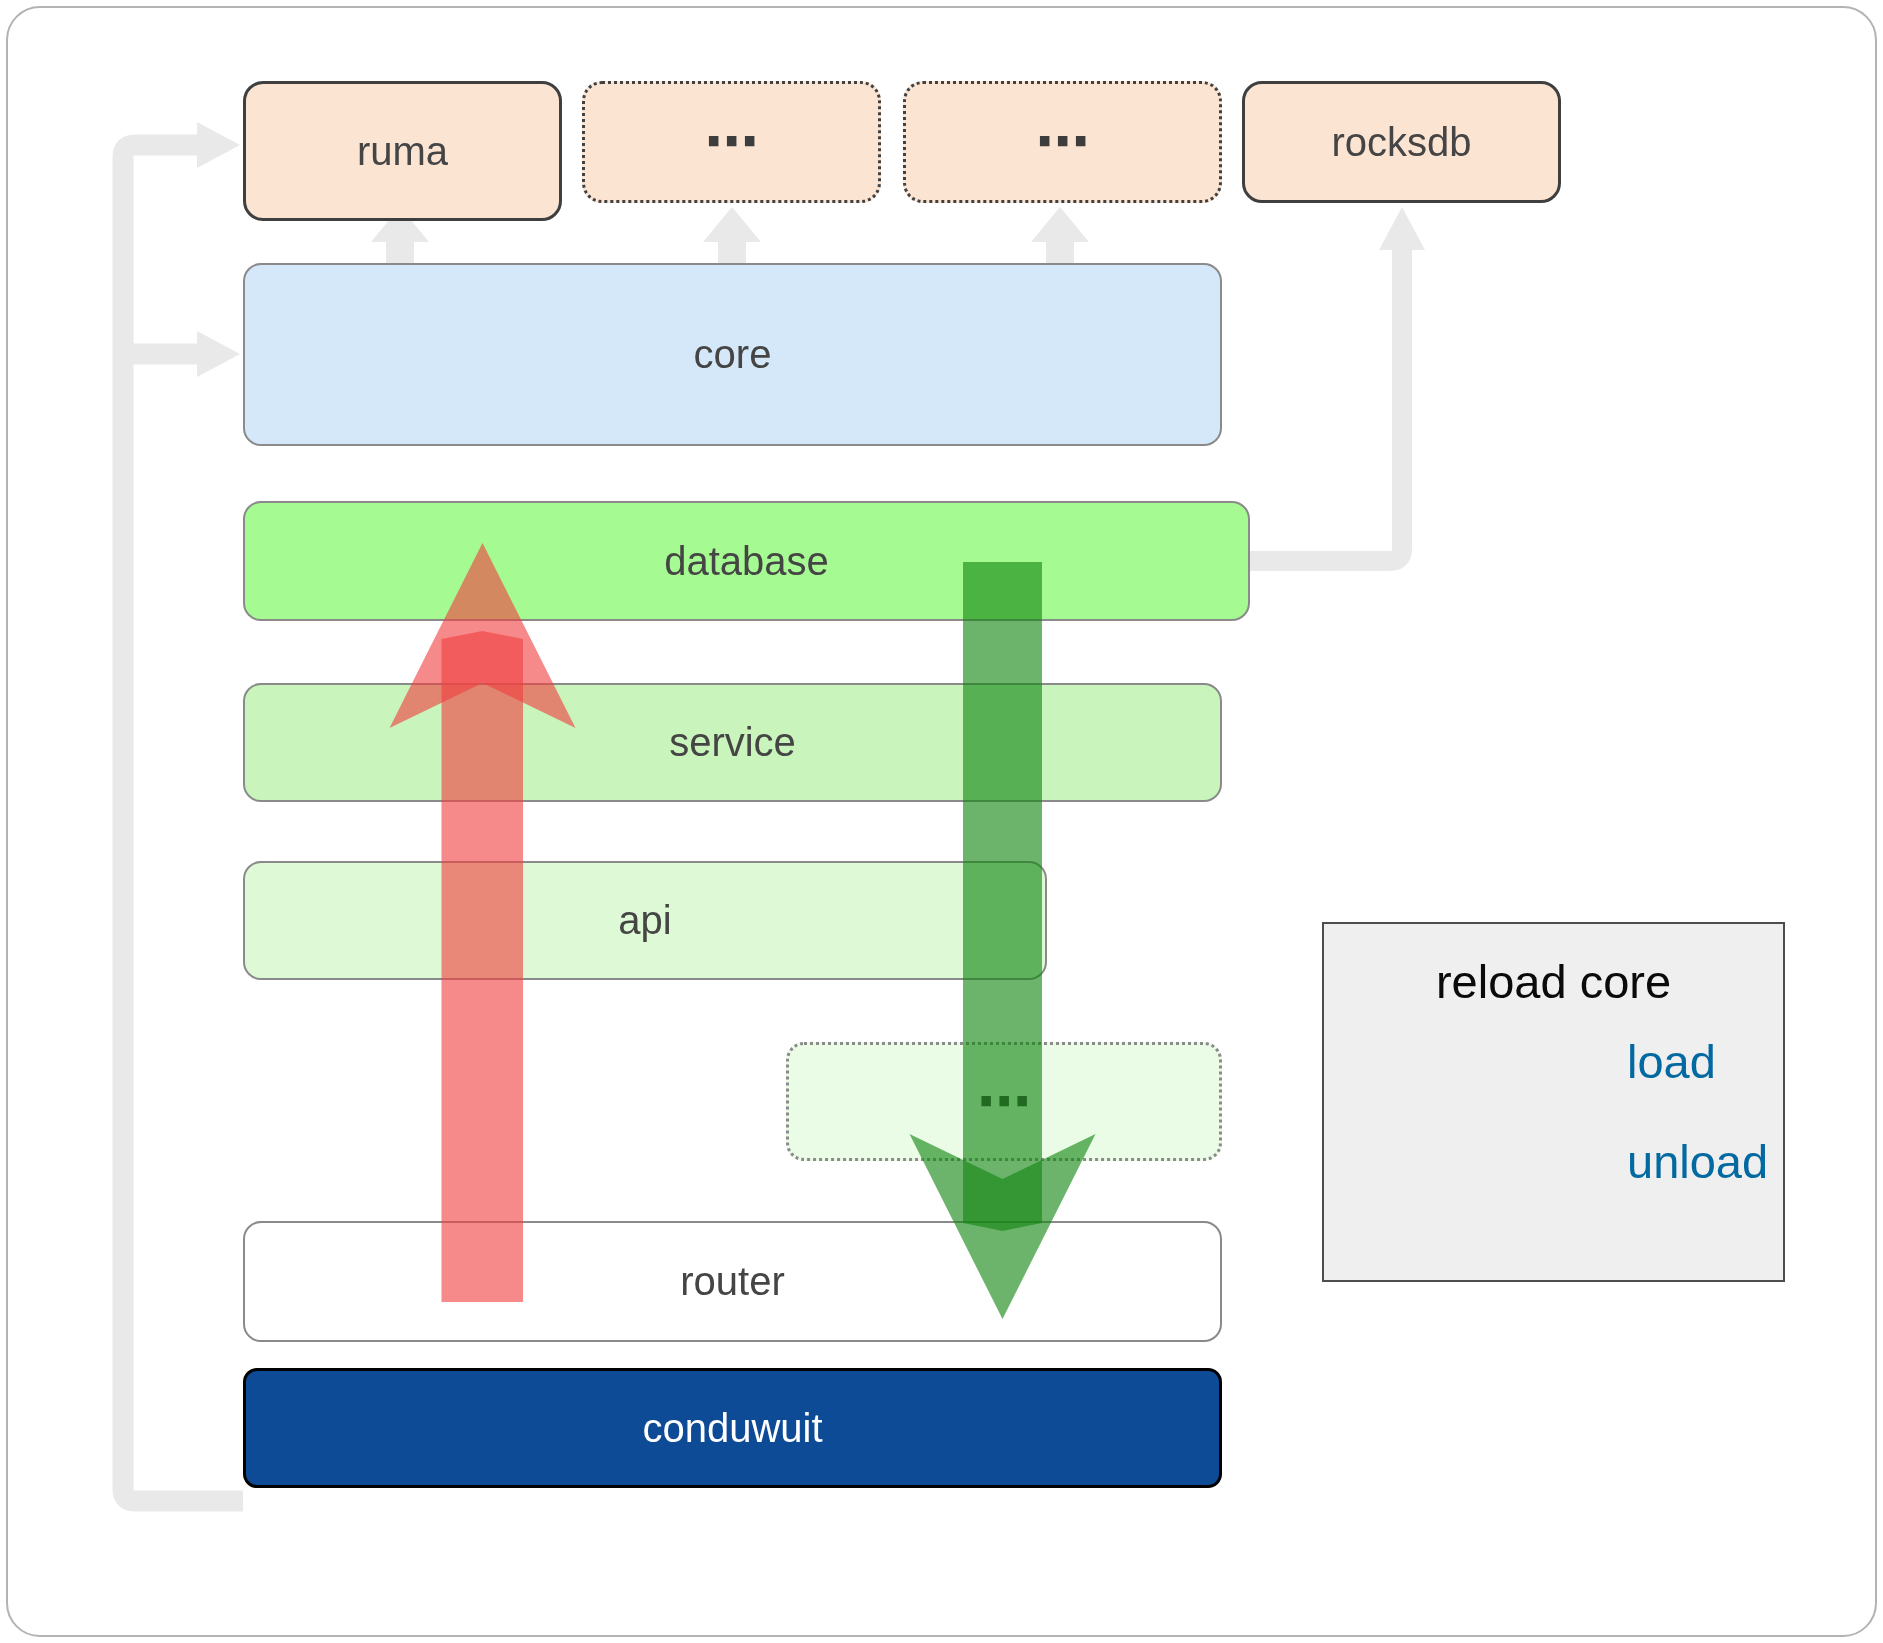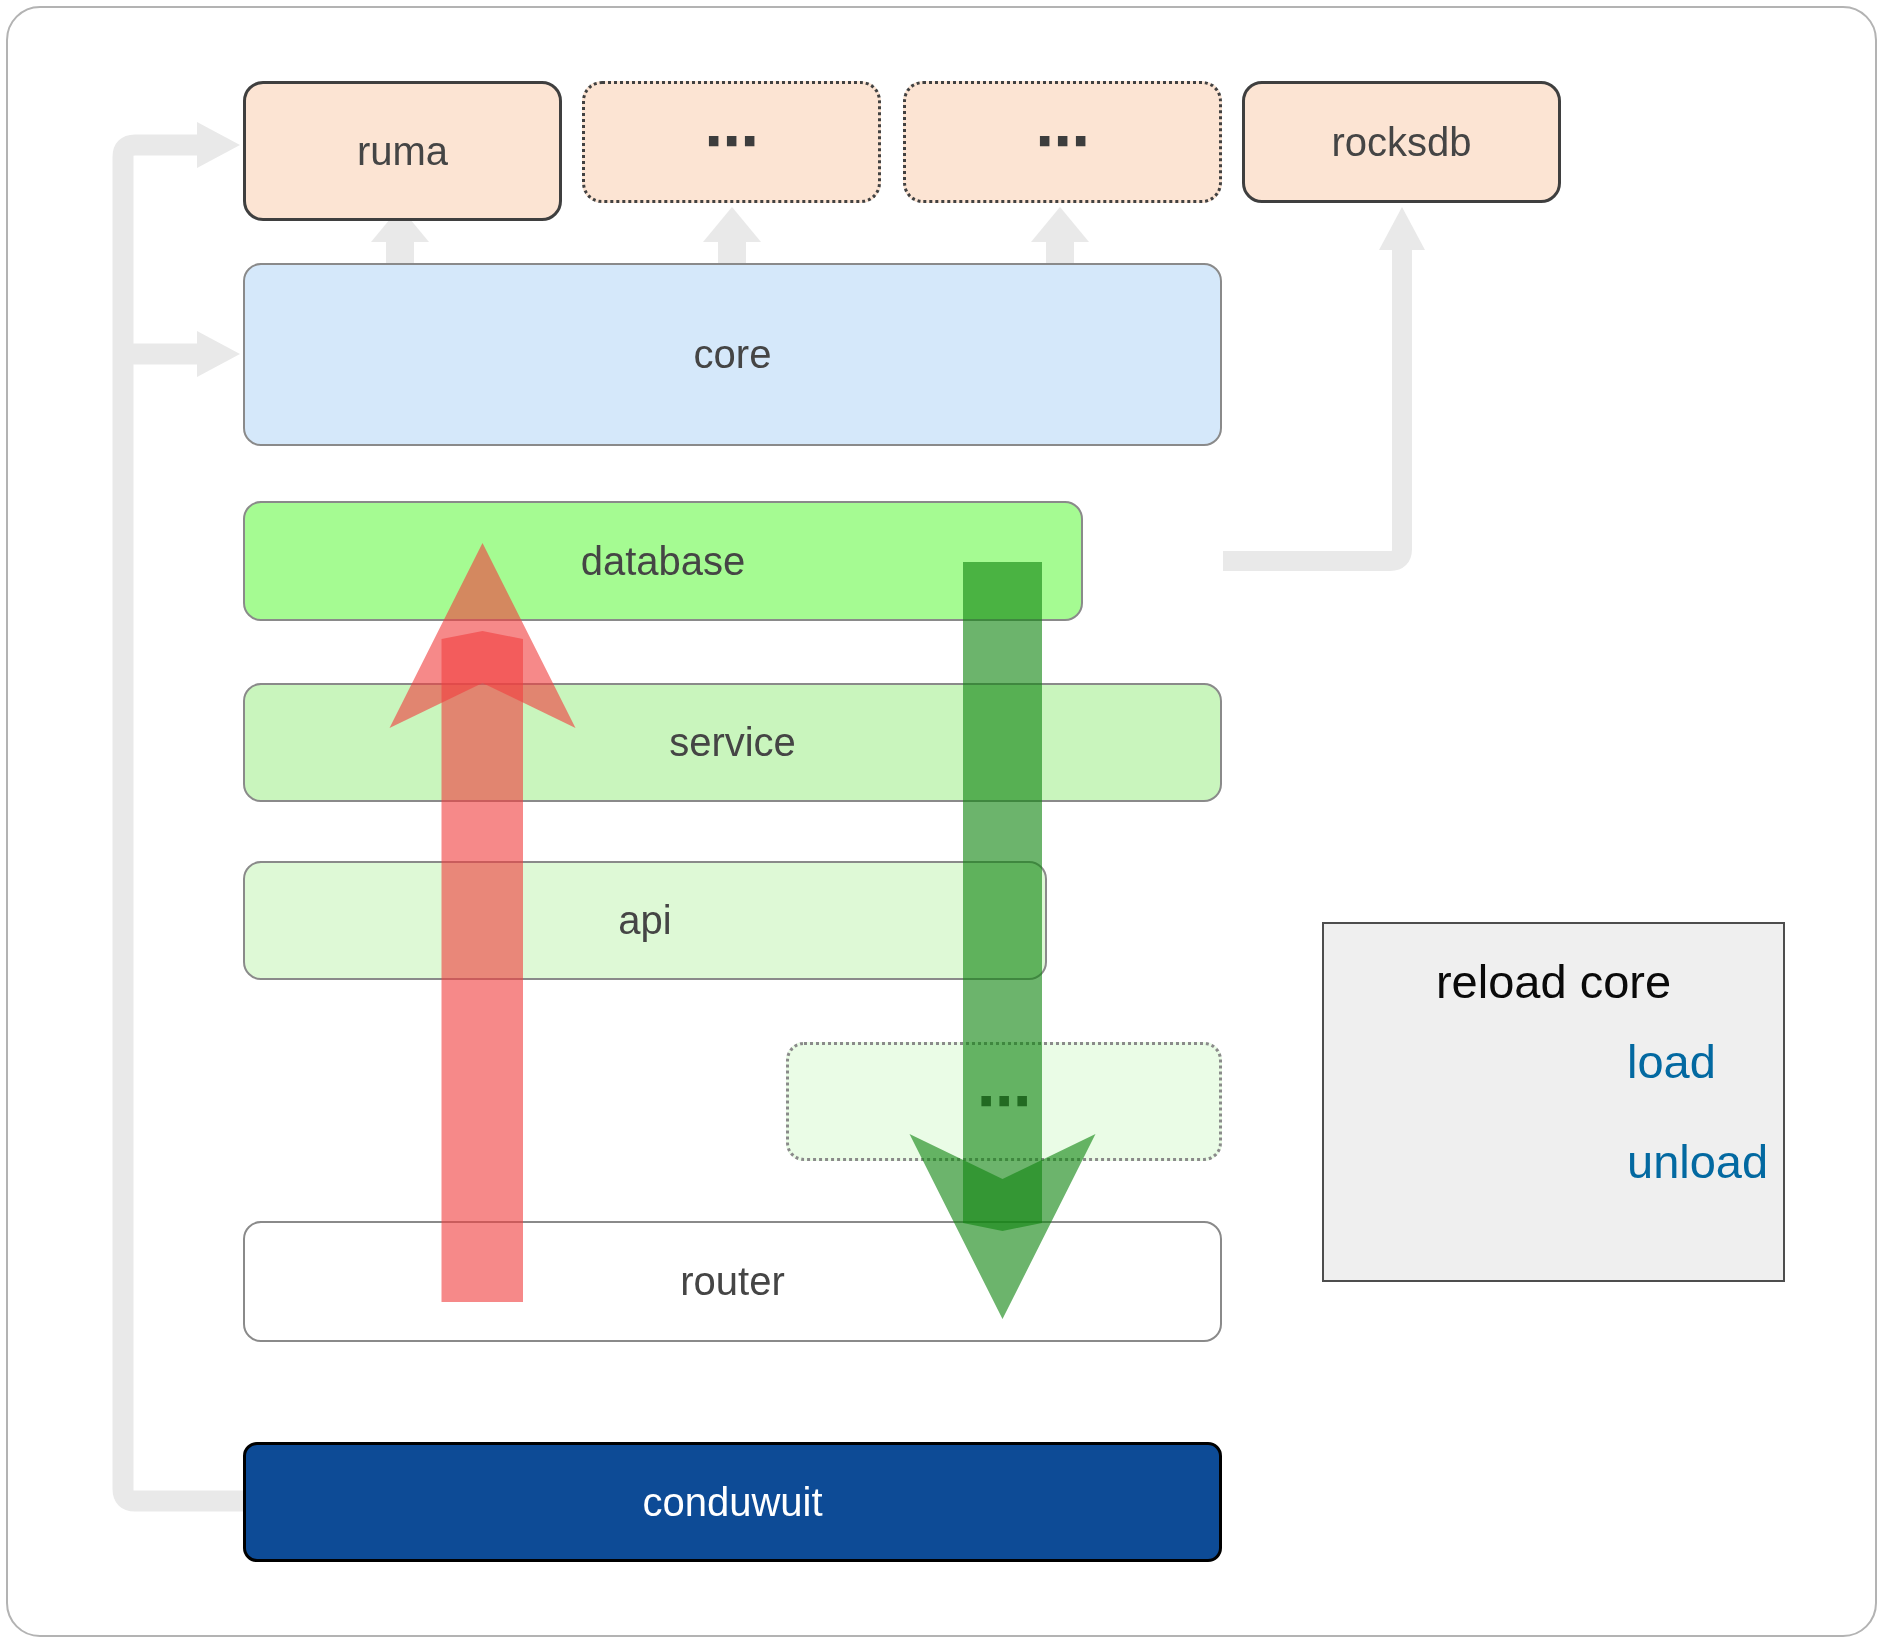--- a/index.html
+++ b/index.html
@@ -10,28 +10,28 @@
   .lay{position:absolute;left:0;top:0;width:1883px;height:1643px;}
   svg.lay{pointer-events:none;}
   .box{position:absolute;box-sizing:border-box;display:flex;align-items:center;justify-content:center;
        border-radius:18px;}
   .box .lbl{font-size:40px;color:var(--label_dark);}
   .toprow{border-radius:20px;border:3px solid #3f3f3f;background:var(--peach_box);}
   .toprow.dotted{border:3px dotted #414141;}
   .dots{font-family:"DejaVu Sans", sans-serif;font-weight:bold;font-size:54px;color:#3d3d3d;line-height:0;}
   .greenbrd{border:2px solid #8a8a8a;}
   #box-core{left:243px;top:263px;width:979px;height:183px;background:var(--core_blue);}
-  #box-database{left:243px;top:501px;width:840px;height:120px;background:var(--database_green);}
+  #box-database{left:243px;top:501px;width:1007px;height:120px;background:var(--database_green);}
   #box-service{left:243px;top:683px;width:979px;height:119px;background:var(--service_green);}
   #box-api{left:243px;top:861px;width:804px;height:119px;background:var(--api_green);}
   #box-admin{left:245px;top:1042px;width:435px;height:119px;background:var(--admin_green);}
   #box-dots-admin{left:786px;top:1042px;width:436px;height:119px;background:var(--admin_green);
                   border:3px dotted #8a8a8a;}
   #box-router{left:243px;top:1221px;width:979px;height:121px;background:var(--router_white);}
-  #box-conduwuit{left:243px;top:1442px;width:979px;height:120px;background:var(--conduwuit_blue);
+  #box-conduwuit{left:243px;top:1368px;width:979px;height:120px;background:var(--conduwuit_blue);
                  border:3px solid #000;border-radius:14px;}
   #box-conduwuit .lbl{color:#ffffff;}
   #box-ruma{left:243px;top:81px;width:319px;height:140px;}
   #box-dots-1{left:582px;top:81px;width:299px;height:122px;}
   #box-dots-2{left:903px;top:81px;width:319px;height:122px;}
   #box-rocksdb{left:1242px;top:81px;width:319px;height:122px;}
   #legend{position:absolute;left:1322px;top:922px;width:463px;height:360px;box-sizing:border-box;
           background:var(--legend_bg);border:2px solid #4d4d4d;}
   #legend-title{position:absolute;left:0;right:0;top:30px;text-align:center;
                 font-size:47px;color:#0a0a0a;}

